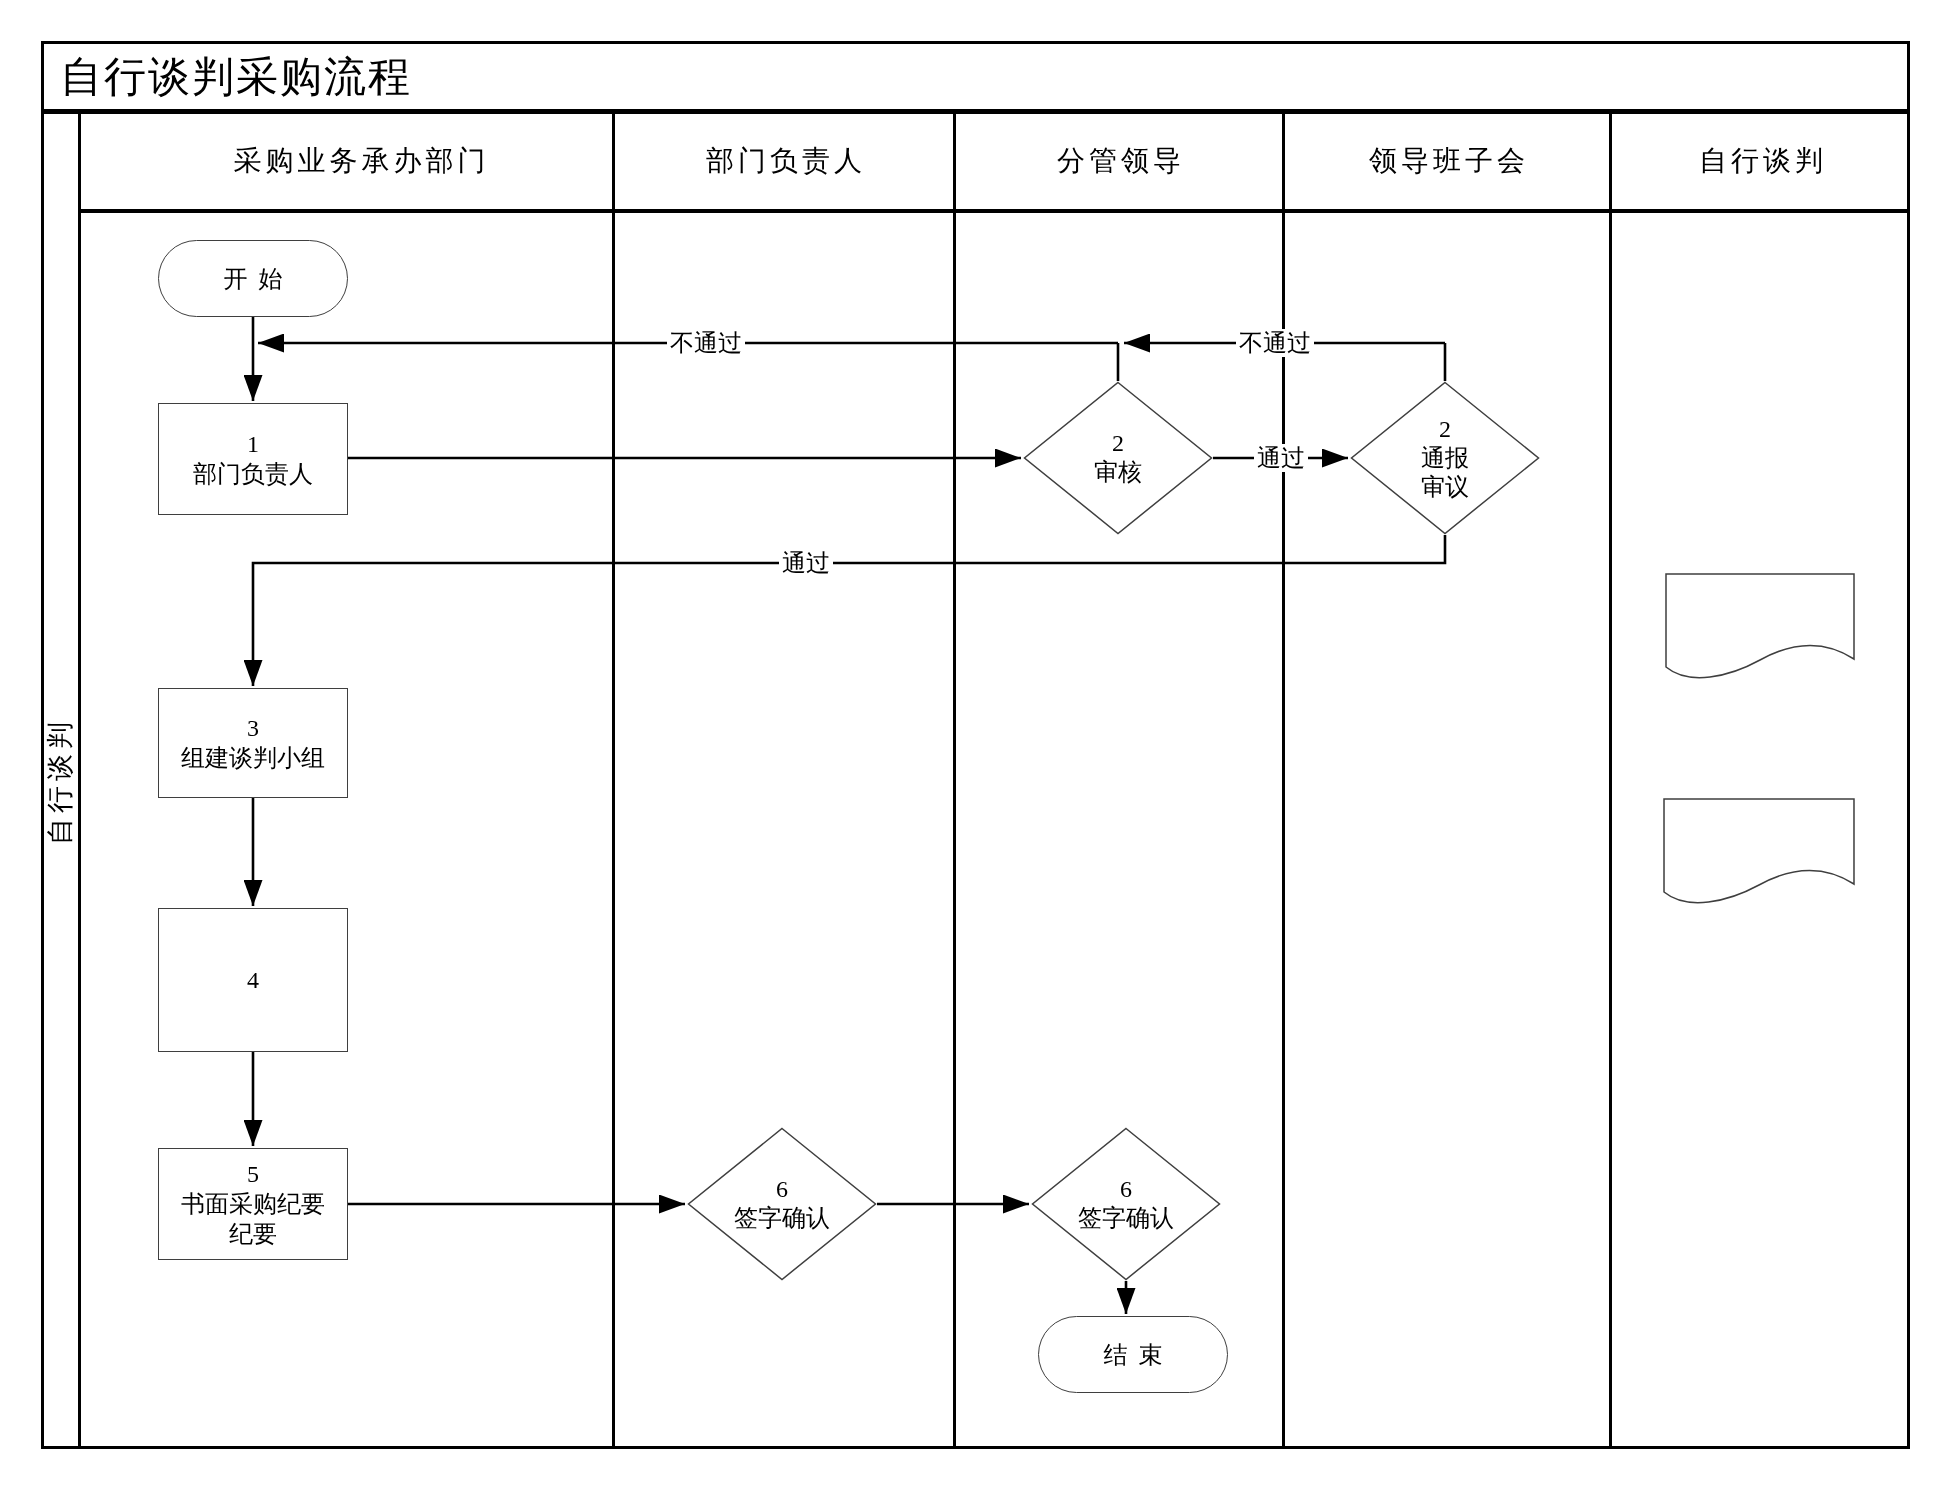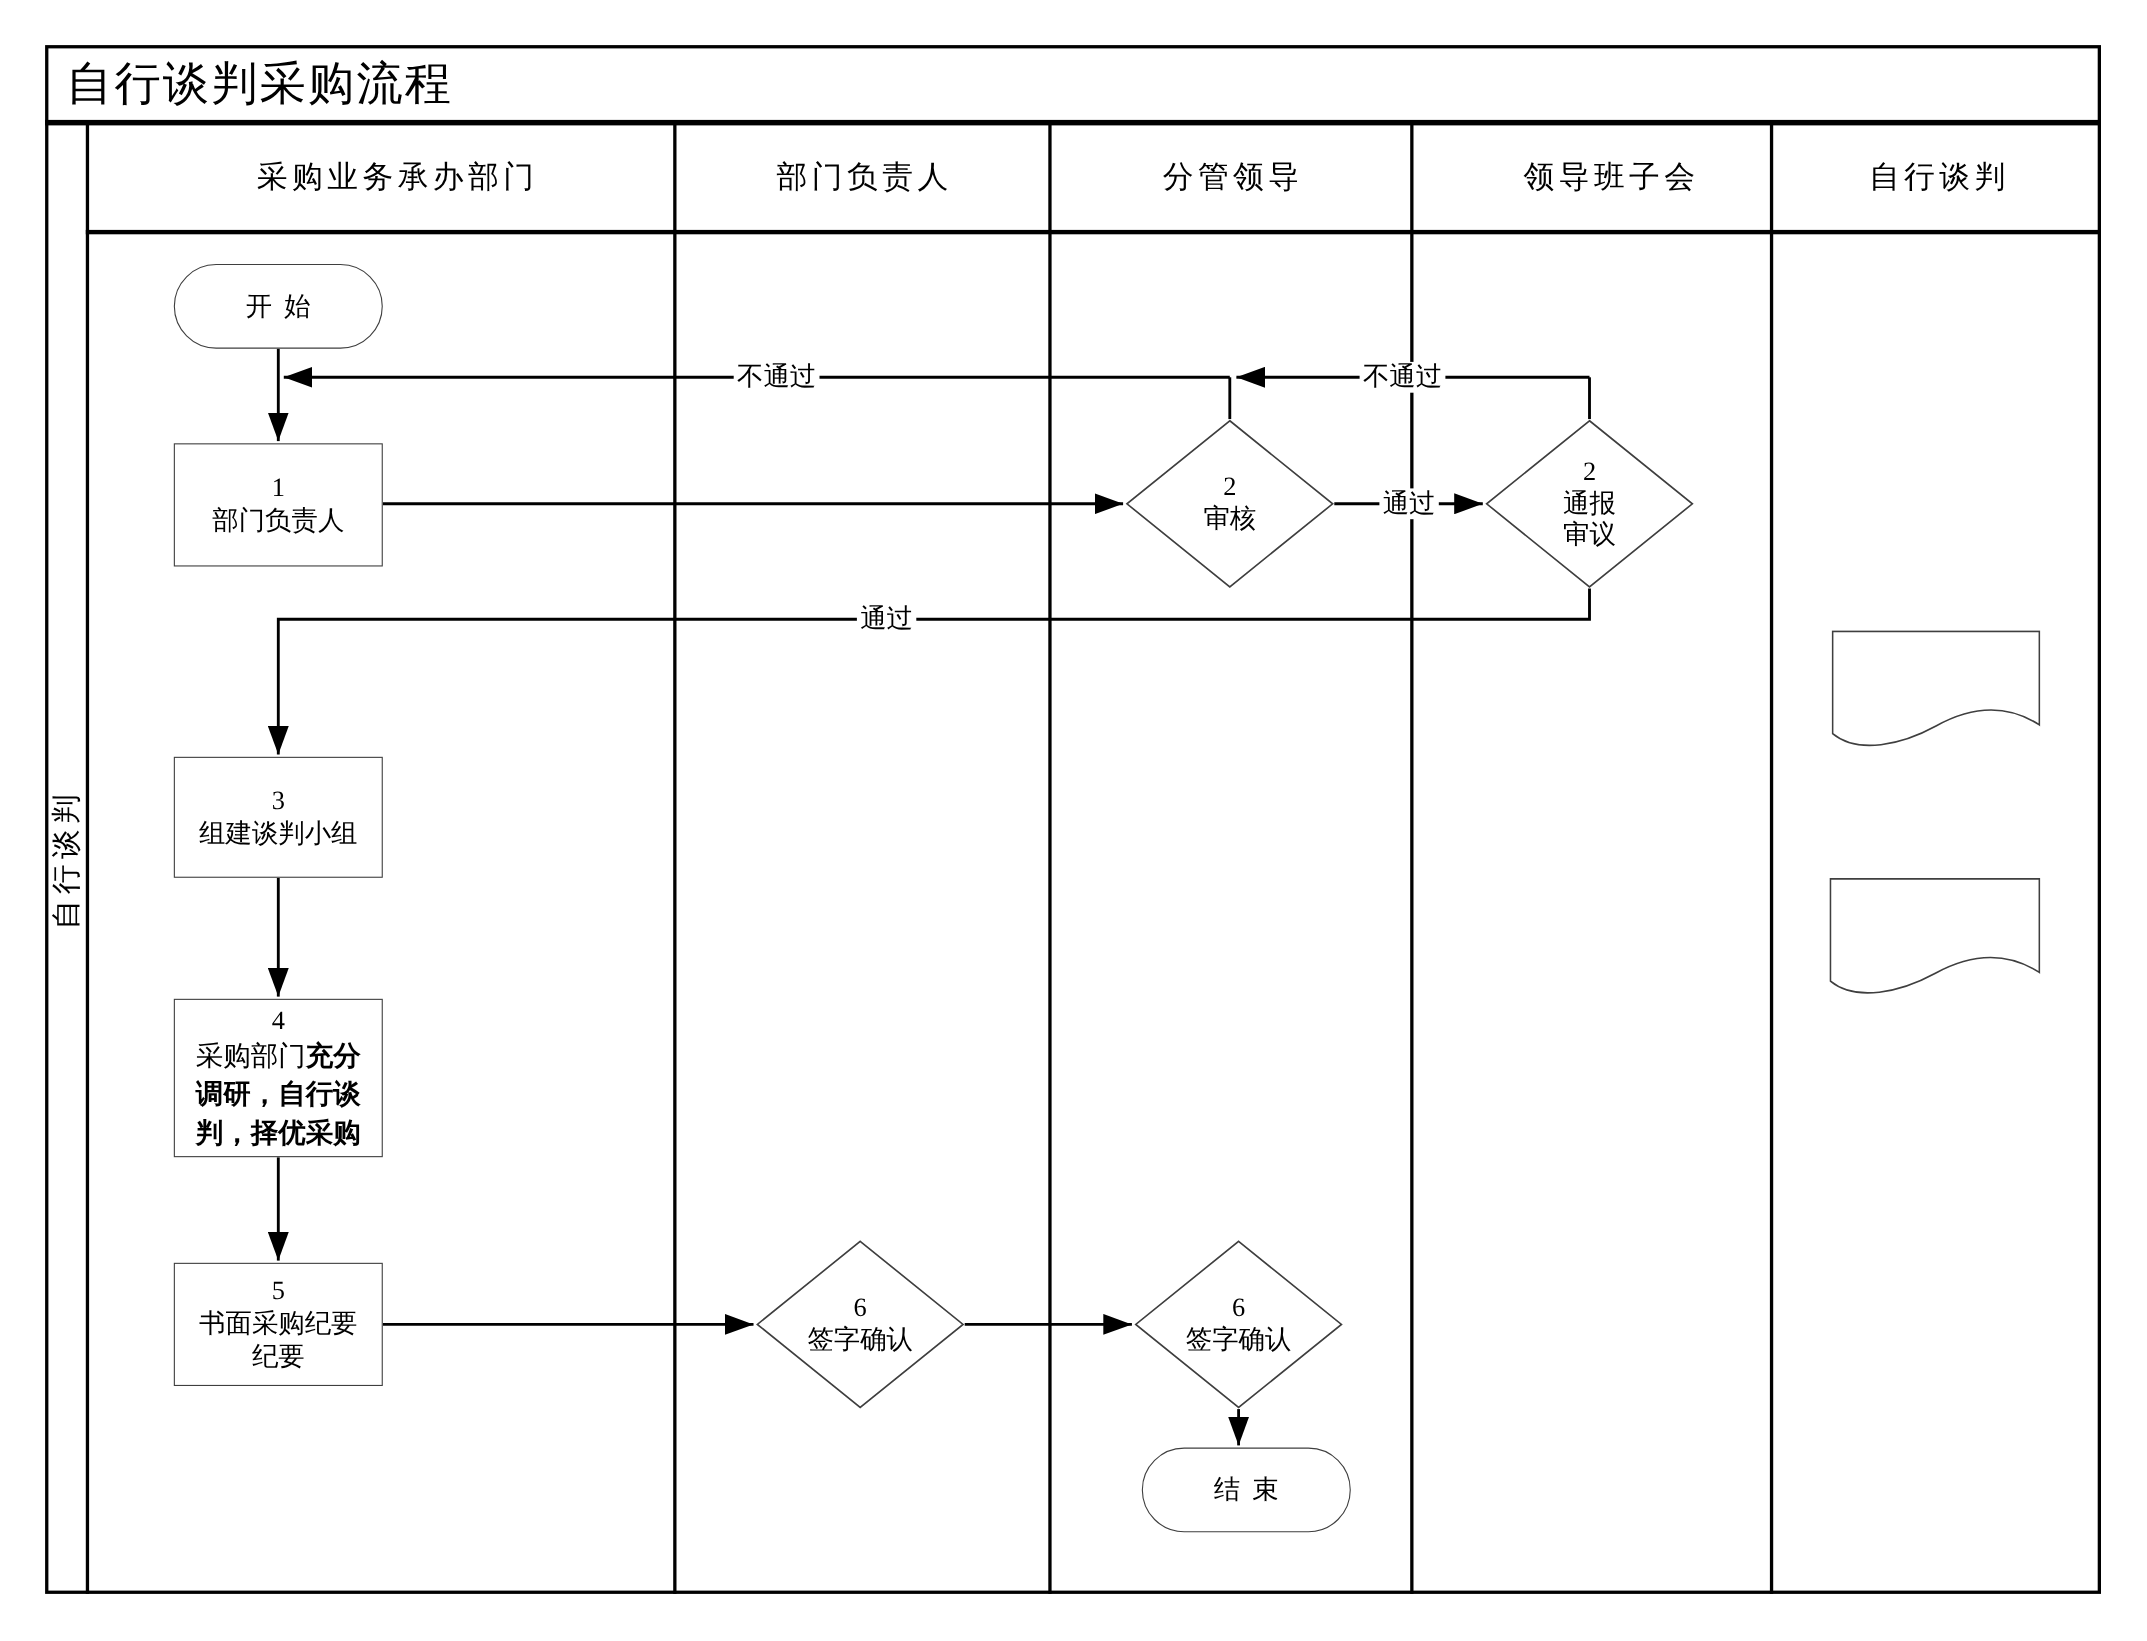--- a/index.html
+++ b/index.html
@@ -63,21 +63,21 @@
 
 <div class="abs laneheader" style="left:94px;width:531px;">
     <span>采购业务承办部门</span>
   </div>
 <div class="abs laneheader" style="left:615px;width:338px;text-align:center;">
     <span>部门负责人</span>
   </div>
 <div class="abs laneheader" style="left:956px;width:326px;">
     <span>分管领导</span>
   </div>
-<div class="abs laneheader" style="left:1285px;width:324px;padding-left:16px;">
+<div class="abs laneheader" style="left:1285px;width:324px;">
     <span>领导班子会</span>
   </div>
 <div class="abs laneheader" style="left:1612px;width:298px;">
     <span>自行谈判</span>
   </div>
 
 <svg class="abs wires" viewBox="0 0 1952 1492">
   <defs>
     <marker id="arw" markerUnits="userSpaceOnUse" markerWidth="27" markerHeight="19" refX="26" refY="9.5" orient="auto">
       <path d="M0,0 L26,9.5 L0,19 Z" style="fill:#000;stroke:none;"></path>
@@ -133,21 +133,20 @@
   </div>
 </div>
 
 <div class="abs shape" style="left:158px;top:688px;width:190px;height:110px;">
   <div class="num">3</div>
   <div>组建谈判小组</div>
 </div>
 
 <div class="abs shape" style="left:158px;top:908px;width:190px;height:144px;">
   <div class="num">4</div>
-  <div class="n4wrap"><span>采购部门</span><span class="boldpart">充分调研，自行谈判，择优采购</span></div>
 </div>
 
 <div class="abs shape" style="left:158px;top:1148px;width:190px;height:112px;">
   <div class="num">5</div>
   <div>书面采购纪要</div>
   <div>纪要</div>
 </div>
 
 <div class="abs diamond" style="left:687px;top:1127px;width:190px;height:154px;">
   <svg class="dsvg" viewBox="0 0 190 154" preserveAspectRatio="none">

